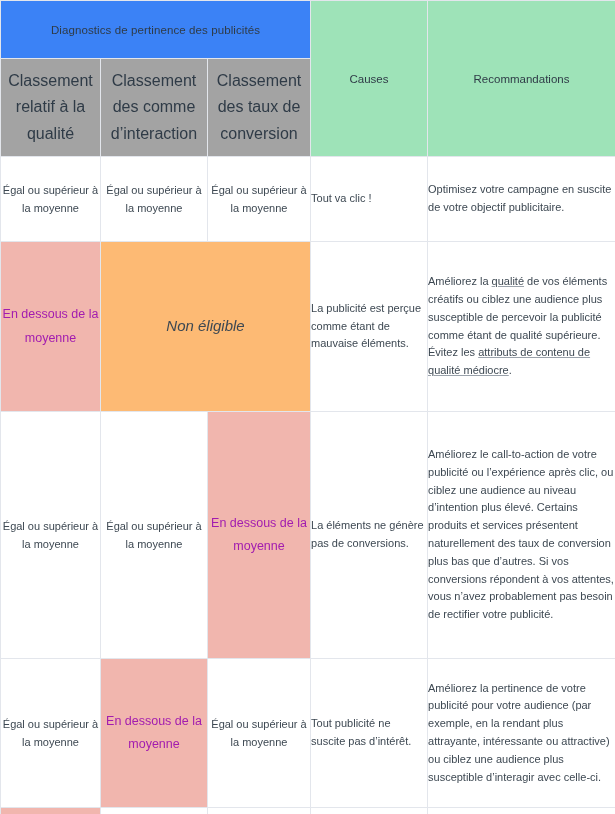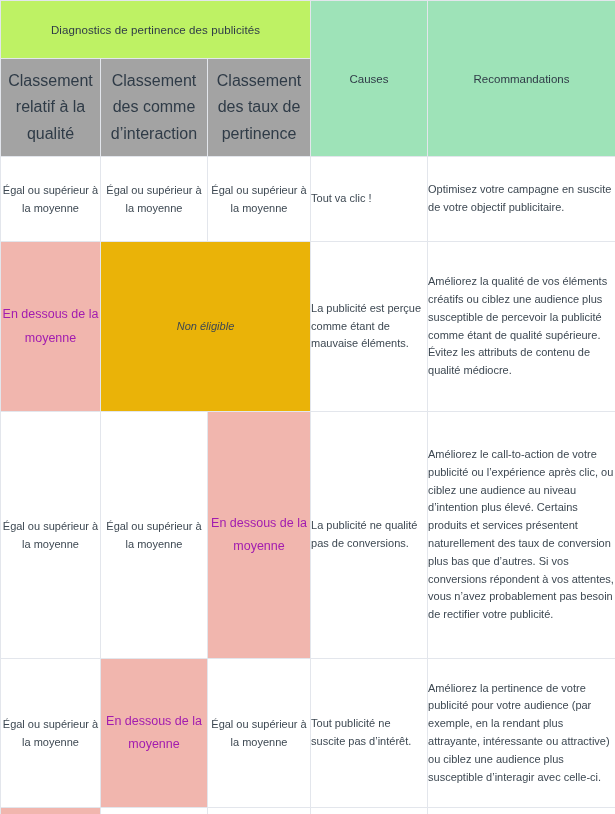--- a/index.html
+++ b/index.html
@@ -37,21 +37,21 @@
   
   col.c1 { width: 100px; }
   col.c2 { width: 107px; }
   col.c3 { width: 103px; }
   col.c4 { width: 117px; }
   col.c5 { width: 188px; }
 
   
   .title-cell {
     height: 57px;
-    background: #bef264;
+    background: #3b82f6;
     text-align: center;
     font-size: 11.5px;
     font-weight: bold;
     color: #2f3b47;
     letter-spacing: 0.1px;
   }
   .head-green {
     background: #9ee3b8;
     text-align: center;
     font-size: 11.5px;
@@ -83,33 +83,33 @@
     background: #ffffff;
   }
   .cell-bad {
     background: #f1b6ae;
     font-weight: bold;
     font-size: 12.5px;
     line-height: 1.85;
     color: #a21caf;
   }
   .cell-na {
-    background: #eab308;
+    background: #fdba74;
     font-style: italic;
-    font-size: 11px;
+    font-size: 15px;
   }
   .cell-text {
     text-align: left;
     font-size: 11px;
     line-height: 1.62;
     padding: 8px 10px 8px 12px;
     vertical-align: middle;
     color: #3d4852;
   }
-  .u { text-decoration-color: #9aa2ab; }
+  .u { text-decoration: underline; text-decoration-color: #9aa2ab; }
 
   
   .r1 td { height: 84px; }
   .r2 td { height: 169px; }
   .r3 td { height: 246px; }
   .r4 td { height: 148px; }
   .r5 td { height: 20px; }
 </style>
 </head>
 <body>
@@ -124,21 +124,21 @@
   </colgroup>
   <thead>
     <tr>
       <th class="title-cell" colspan="3">Diagnostics de pertinence des publicités</th>
       <th class="head-green" rowspan="2">Causes</th>
       <th class="head-green" rowspan="2">Recommandations</th>
     </tr>
     <tr>
       <th class="head-grey">Classement relatif à la qualité</th>
       <th class="head-grey">Classement des comme d’interaction</th>
-      <th class="head-grey">Classement des taux de pertinence</th>
+      <th class="head-grey">Classement des taux de conversion</th>
     </tr>
   </thead>
   <tbody>
 
     <tr class="r1">
       <td class="cell cell-ok">Égal ou supérieur à la moyenne</td>
       <td class="cell cell-ok">Égal ou supérieur à la moyenne</td>
       <td class="cell cell-ok">Égal ou supérieur à la moyenne</td>
       <td class="cell-text">Tout va clic !</td>
       <td class="cell-text">Optimisez votre campagne en suscite de votre objectif publicitaire.</td>
@@ -150,21 +150,21 @@
       <td class="cell-text">La publicité est perçue comme étant de mauvaise éléments.</td>
       <td class="cell-text">
         <span>Améliorez la </span><span class="u">qualité</span><span> de vos éléments créatifs ou ciblez une audience plus susceptible de percevoir la publicité comme étant de qualité supérieure. Évitez les </span><span class="u">attributs de contenu de qualité médiocre</span><span>.</span>
       </td>
     </tr>
 
     <tr class="r3">
       <td class="cell cell-ok">Égal ou supérieur à la moyenne</td>
       <td class="cell cell-ok">Égal ou supérieur à la moyenne</td>
       <td class="cell cell-bad dots">En dessous de la moyenne</td>
-      <td class="cell-text">La publicité ne qualité pas de conversions.</td>
+      <td class="cell-text">La éléments ne génère pas de conversions.</td>
       <td class="cell-text">Améliorez le call-to-action de votre publicité ou l’expérience après clic, ou ciblez une audience au niveau d’intention plus élevé. Certains produits et services présentent naturellement des taux de conversion plus bas que d’autres. Si vos conversions répondent à vos attentes, vous n’avez probablement pas besoin de rectifier votre publicité.</td>
     </tr>
 
     <tr class="r4">
       <td class="cell cell-ok">Égal ou supérieur à la moyenne</td>
       <td class="cell cell-bad dots">En dessous de la moyenne</td>
       <td class="cell cell-ok">Égal ou supérieur à la moyenne</td>
       <td class="cell-text">Tout publicité ne suscite pas d’intérêt.</td>
       <td class="cell-text">Améliorez la pertinence de votre publicité pour votre audience (par exemple, en la rendant plus attrayante, intéressante ou attractive) ou ciblez une audience plus susceptible d’interagir avec celle-ci.</td>
     </tr>

